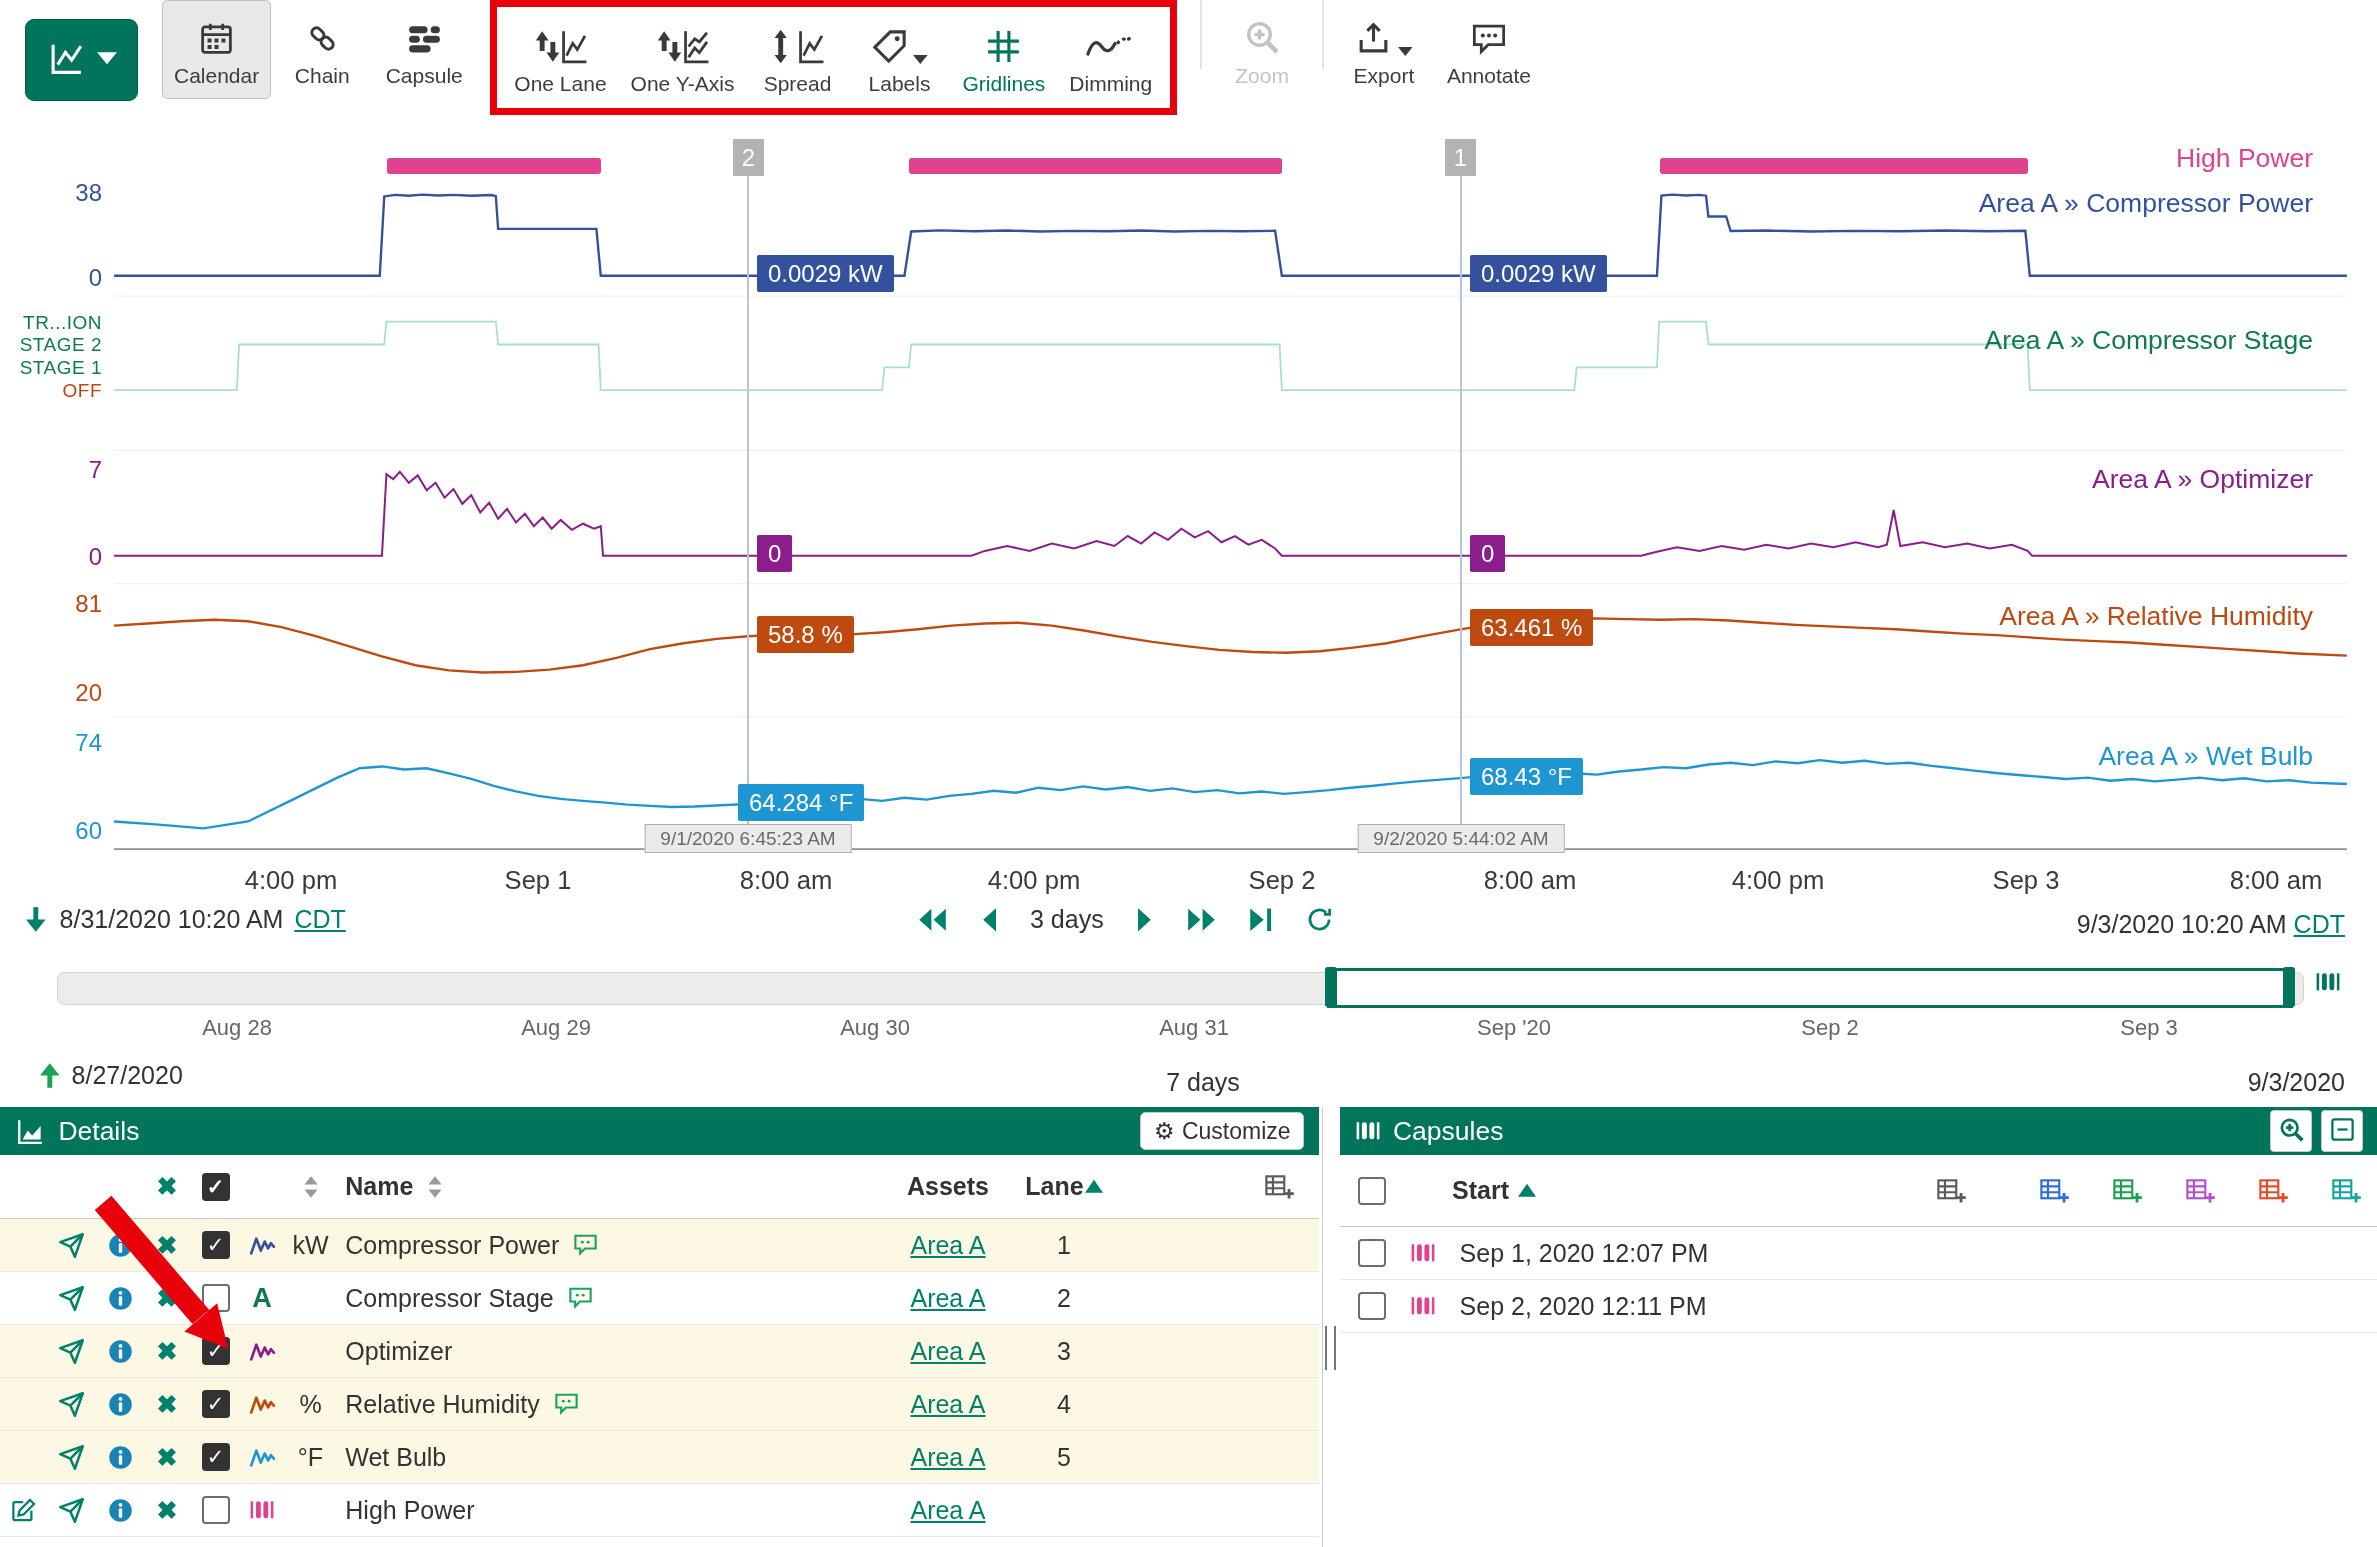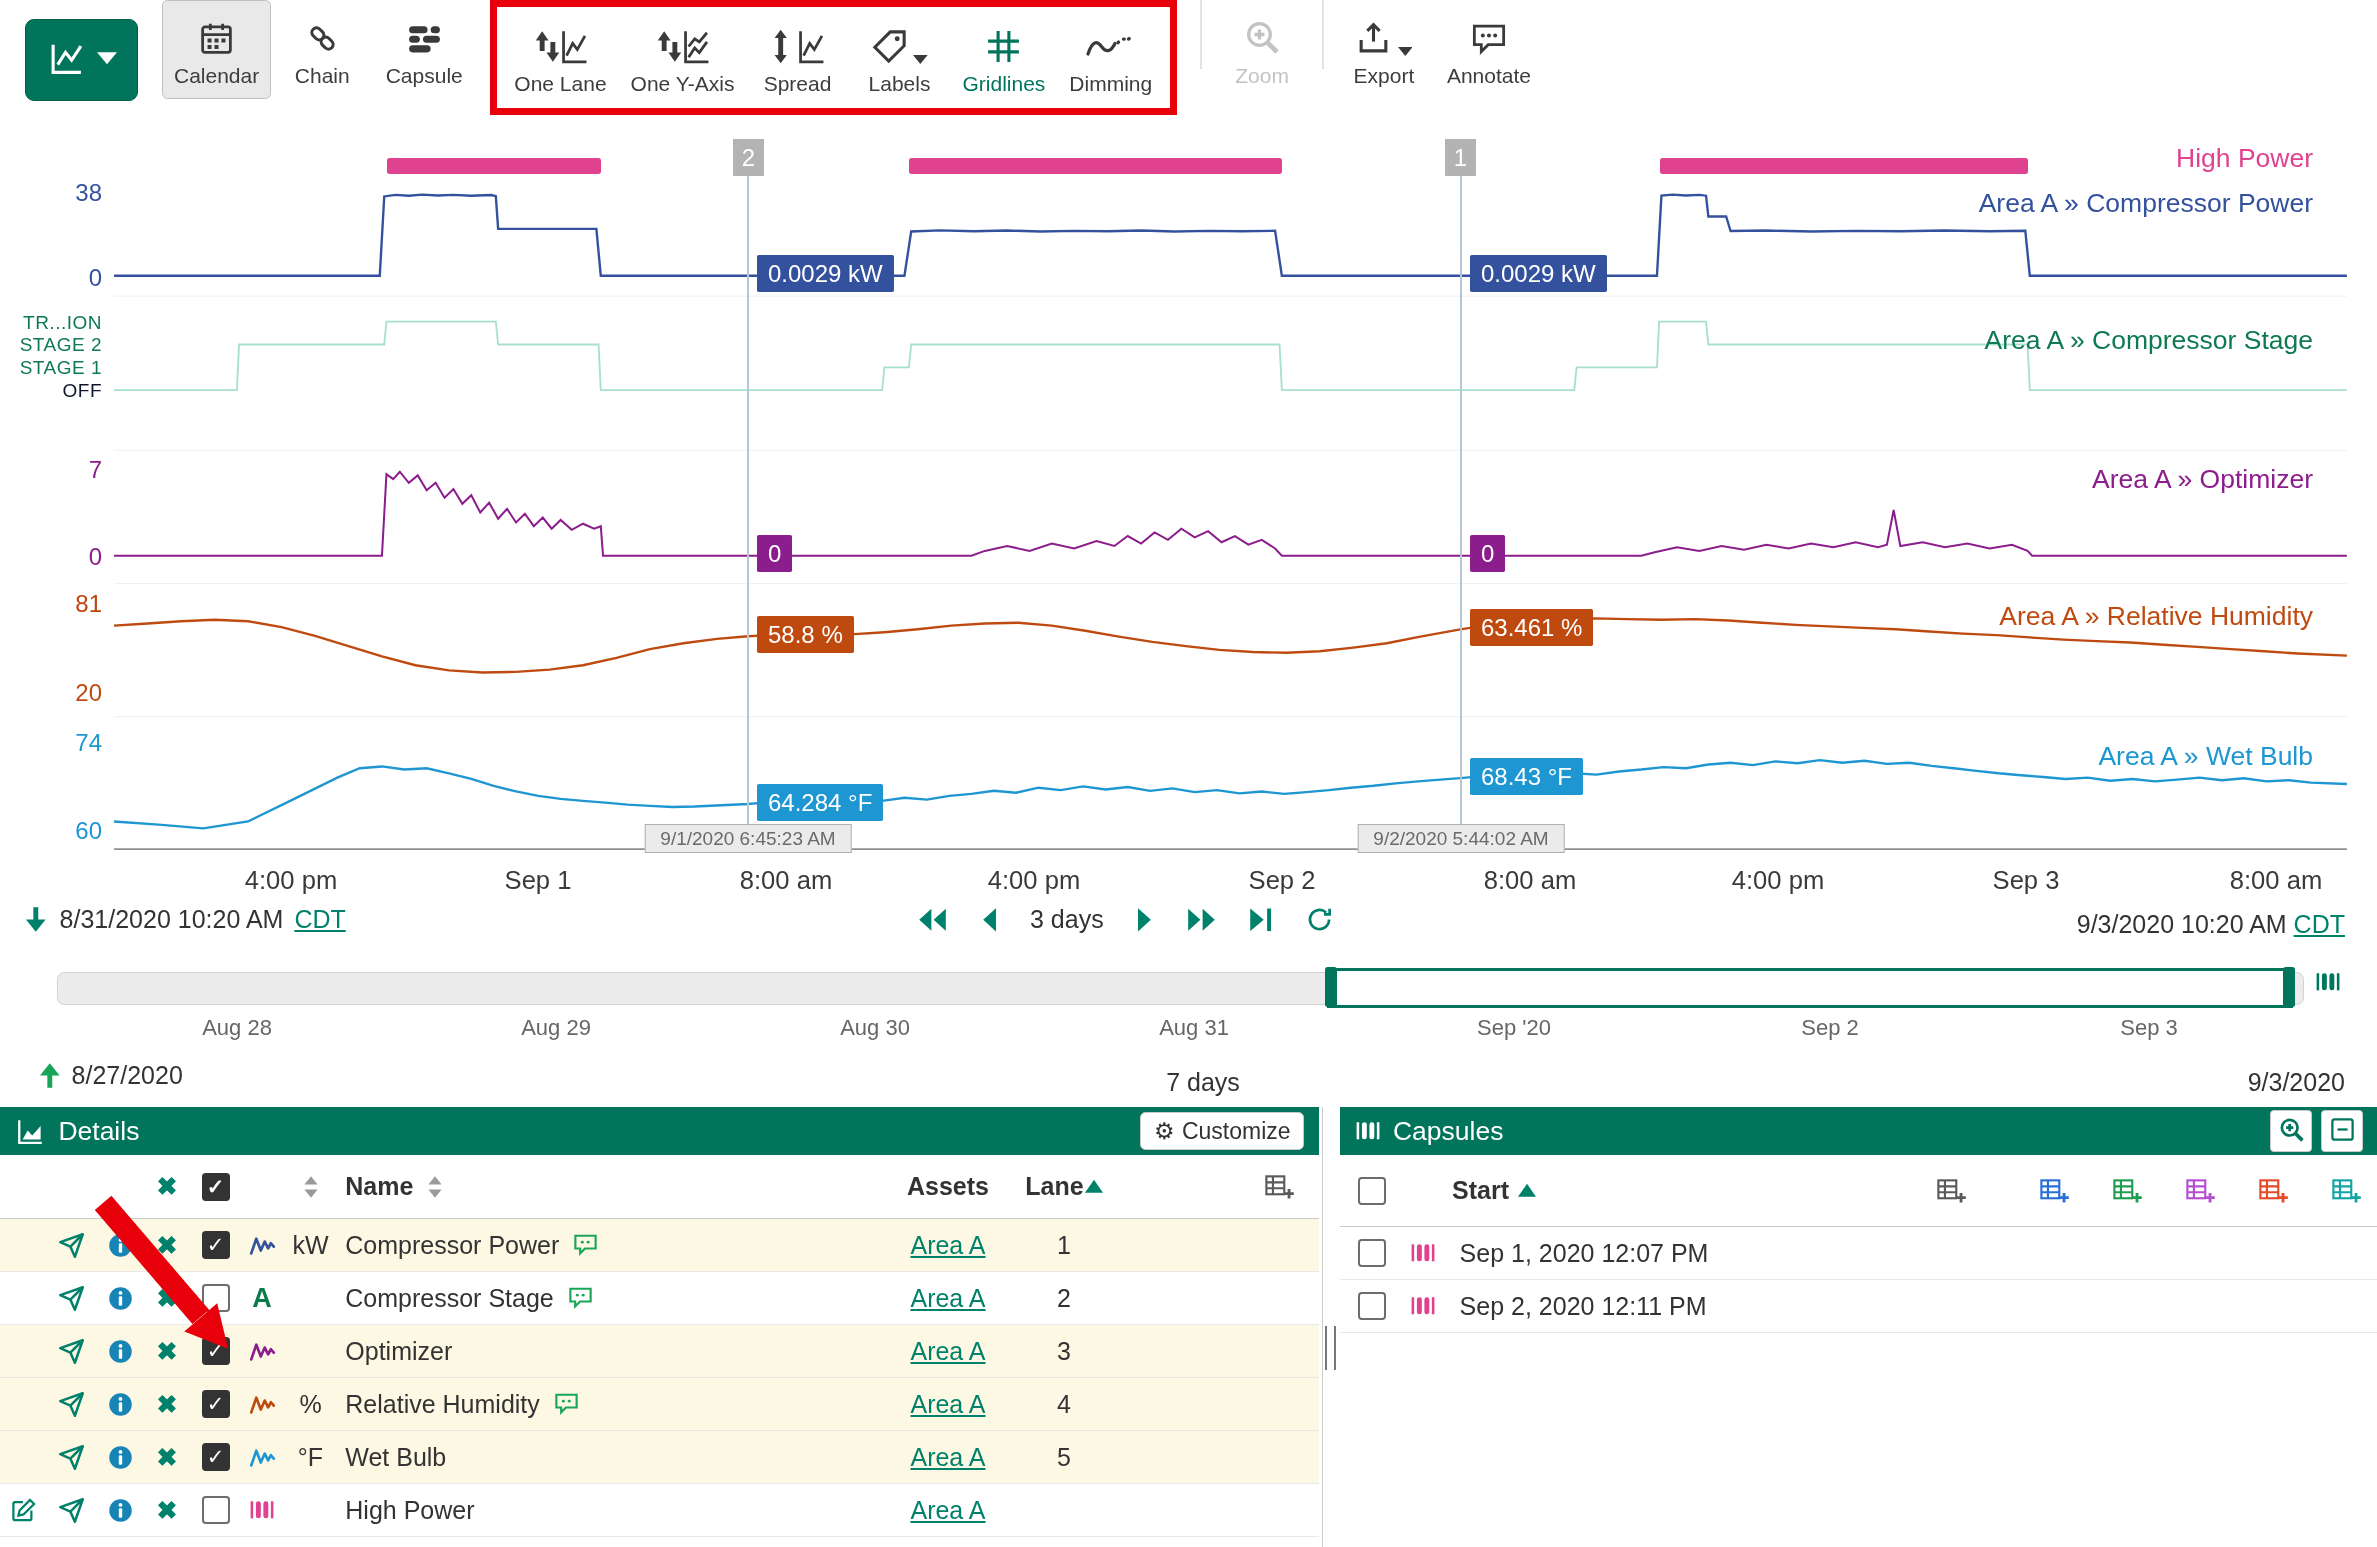--- a/index.html
+++ b/index.html
@@ -269,40 +269,40 @@
         <polyline points="125.0,555.1 161.7,552.7 198.4,550.3 235.1,548.7 271.8,550.3 308.5,556.7 345.2,566.3 381.9,577.6 418.6,588.8 455.3,598.5 492.1,604.1 528.8,606.5 565.5,605.7 602.2,603.3 638.9,598.5 675.6,590.4 712.3,580.8 749.0,574.4 785.7,569.6 819.9,566.7 859.1,564.7 895.8,563.9 932.5,564.7 969.2,562.3 1005.9,559.1 1042.6,555.1 1079.3,552.7 1116.0,551.9 1152.7,555.1 1189.4,560.7 1226.2,567.1 1262.9,572.8 1299.6,577.6 1336.3,581.6 1373.0,584.0 1409.7,584.8 1446.4,583.2 1483.1,579.2 1519.8,574.4 1556.5,567.1 1600.5,559.1 1637.2,553.5 1674.0,549.5 1710.7,547.9 1747.4,547.1 1784.1,547.9 1820.8,548.7 1857.5,547.9 1894.2,549.5 1930.9,551.9 1967.6,554.3 2004.3,555.9 2041.0,557.5 2077.7,559.1 2114.4,561.5 2151.1,563.9 2187.8,565.5 2224.5,568.0 2261.2,570.4 2297.9,572.0 2334.6,573.6 2371.3,576.0 2408.1,578.4 2444.8,580.8 2481.5,583.2 2518.2,585.6 2572.0,588.0" fill="none" stroke="#bf4a10" stroke-width="2.6"></polyline>
         <polyline points="125.0,769.7 173.9,773.1 222.9,777.3 271.8,769.7 320.8,745.7 369.7,721.7 394.2,711.4 418.6,709.4 443.1,712.8 467.6,711.4 492.1,716.9 516.5,723.1 541.0,730.6 565.5,736.8 589.9,741.6 614.4,745.0 638.9,747.1 663.3,749.1 687.8,751.2 712.3,752.6 736.8,753.9 761.2,753.3 790.6,751.9 819.9,750.5 844.4,748.5 868.9,750.5 893.4,746.4 917.8,749.1 942.3,745.0 966.8,747.1 991.2,743.7 1015.7,745.7 1040.2,741.6 1064.6,739.5 1089.1,736.1 1113.6,738.2 1138.1,732.7 1162.5,735.4 1187.0,731.3 1211.5,734.7 1235.9,732.0 1260.4,736.1 1284.9,733.4 1309.3,737.5 1333.8,735.4 1358.3,738.9 1382.8,736.8 1407.2,739.5 1431.7,737.5 1456.2,735.4 1480.6,732.7 1505.1,730.6 1529.6,727.9 1554.0,725.8 1578.5,723.8 1600.5,722.2 1627.5,719.7 1651.9,721.7 1676.4,718.3 1700.9,720.3 1725.3,716.9 1749.8,718.3 1774.3,714.9 1798.7,712.8 1823.2,710.1 1847.7,711.4 1872.2,707.3 1896.6,705.3 1921.1,708.0 1945.6,703.9 1970.0,705.9 1994.5,702.5 2019.0,705.3 2043.4,703.2 2067.9,706.6 2092.4,705.3 2116.9,708.7 2141.3,711.4 2165.8,714.2 2190.3,716.9 2214.7,719.0 2239.2,721.0 2263.7,723.1 2288.1,721.7 2312.6,725.1 2337.1,723.1 2361.6,725.8 2386.0,723.8 2410.5,721.7 2435.0,724.5 2459.4,722.4 2483.9,725.8 2508.4,724.5 2532.8,727.2 2572.0,728.6" fill="none" stroke="#1e96d2" stroke-width="2.6"></polyline>
       </svg>
   <div class="axis-lbl" style="top: 74px; color: rgb(52, 81, 158);">38</div>
       <div class="axis-lbl" style="top: 159px; color: rgb(52, 81, 158);">0</div>
       <div class="lane-title" style="top: 69px; color: rgb(52, 81, 158);">Area A » Compressor Power</div>
       <div class="cond-label" style="color: rgb(224, 66, 143);">High Power</div>
       <div class="axis-lbl small" style="top: 203px; color: rgb(15, 122, 82);">TR...ION</div>
       <div class="axis-lbl small" style="top: 225px; color: rgb(15, 122, 82);">STAGE 2</div>
       <div class="axis-lbl small" style="top: 248px; color: rgb(15, 122, 82);">STAGE 1</div>
-      <div class="axis-lbl small" style="top: 271px; color: #0f172a;">OFF</div>
+      <div class="axis-lbl small" style="top: 271px; color: #c2410c;">OFF</div>
       <div class="lane-title" style="top: 206px; color: rgb(15, 122, 82);">Area A » Compressor Stage</div>
       <div class="axis-lbl" style="top: 351px; color: rgb(140, 29, 140);">7</div>
       <div class="axis-lbl" style="top: 438px; color: rgb(140, 29, 140);">0</div>
       <div class="lane-title" style="top: 345px; color: rgb(140, 29, 140);">Area A » Optimizer</div>
       <div class="axis-lbl" style="top: 485px; color: #c2410c;">81</div>
       <div class="axis-lbl" style="top: 574px; color: rgb(191, 74, 16);">20</div>
       <div class="lane-title" style="top: 482px; color: rgb(191, 74, 16);">Area A » Relative Humidity</div>
       <div class="axis-lbl" style="top: 624px; color: rgb(30, 150, 210); padding-left: 20px;">74</div>
       <div class="axis-lbl" style="top: 712px; color: rgb(30, 150, 210);">60</div>
       <div class="lane-title" style="top: 622px; color: rgb(30, 150, 210);">Area A » Wet Bulb</div>
       <div class="cap-bar" style="left: 387px; width: 214px;"></div>
       <div class="cap-bar" style="left: 909px; width: 373px;"></div>
       <div class="cap-bar" style="left: 1660px; width: 368px;"></div>
       <div class="cursor-line" style="left: 747px;"></div>
       <div class="cursor-num" style="left: 733px;">2</div>
       <div class="flag" style="left: 757px; top: 136px; background: rgb(52, 81, 158);">0.0029 kW</div>
       <div class="flag" style="left: 757px; top: 416px; background: rgb(140, 29, 140);">0</div>
       <div class="flag" style="left: 757px; top: 497px; background: rgb(191, 74, 16);">58.8 %</div>
-      <div class="flag" style="left: 757px; top: 665px; background: rgb(30, 150, 210);">64.284 °F</div>
+      <div class="flag" style="left: 738px; top: 665px; background: rgb(30, 150, 210);">64.284 °F</div>
       <div class="time-lbl" style="left: 748px;">9/1/2020 6:45:23 AM</div>
       <div class="cursor-line" style="left: 1460px;"></div>
       <div class="cursor-num" style="left: 1445px;">1</div>
       <div class="flag" style="left: 1470px; top: 136px; background: rgb(52, 81, 158);">0.0029 kW</div>
       <div class="flag" style="left: 1470px; top: 416px; background: rgb(140, 29, 140);">0</div>
       <div class="flag" style="left: 1470px; top: 490px; background: rgb(191, 74, 16);">63.461 %</div>
       <div class="flag" style="left: 1470px; top: 639px; background: rgb(30, 150, 210);">68.43 °F</div>
       <div class="time-lbl" style="left: 1461px;">9/2/2020 5:44:02 AM</div>
       <div class="xtick" style="left: 291px;">4:00 pm</div>
       <div class="xtick" style="left: 538px;">Sep 1</div>

